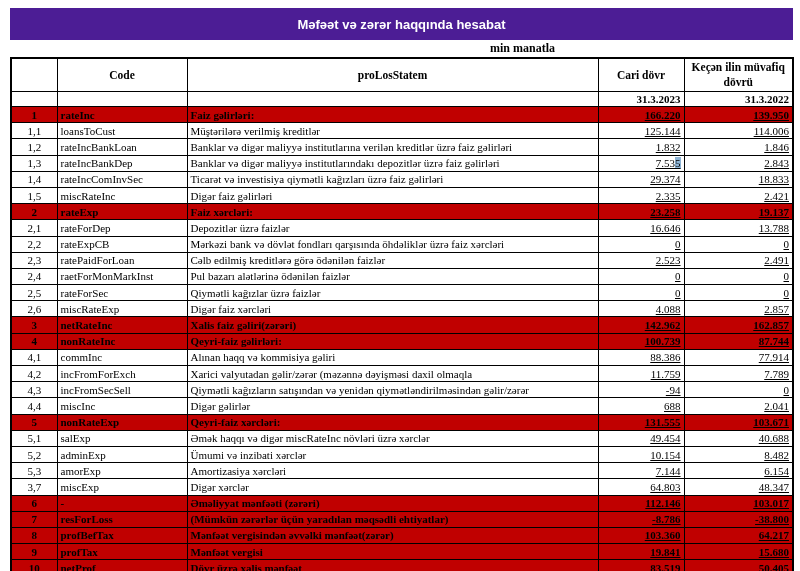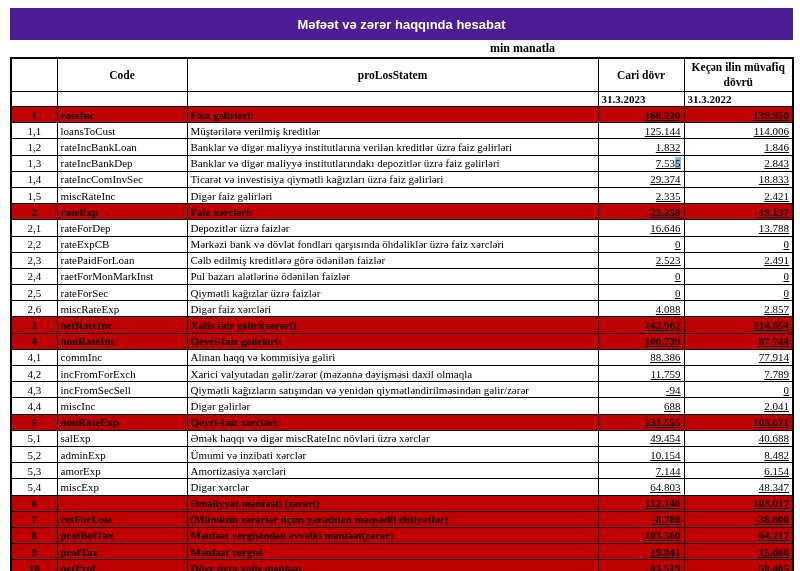--- a/index.html
+++ b/index.html
@@ -28,21 +28,21 @@
   table.report{border:2px solid #000;}
   table.report td, table.report th{
     border:1px solid #000;
     padding:0 3px;
     overflow:hidden;white-space:nowrap;
     height:15.2px;line-height:14px;
     font-weight:normal;
   }
   tr.hdr th{height:32px;line-height:15px;font-weight:bold;font-size:11.5px;
     text-align:center;vertical-align:middle;white-space:normal;}
-  tr.dates td{height:14px;font-weight:bold;text-align:left;}
+  tr.dates td{height:14px;font-weight:bold;text-align:right;}
   td.c-num{text-align:center;}
   td.c-code{text-align:left;}
   td.c-desc{text-align:left;}
   td.c-val{text-align:right;text-decoration:underline;}
   tr.section td{background:#c00000;font-weight:bold;}
   .sel{background:#8db4d6;}
 </style>
 </head>
 <body>
 
@@ -168,21 +168,21 @@
           <td class="c-code">miscRateExp</td>
           <td class="c-desc">Digər faiz xərcləri</td>
           <td class="c-val">4.088</td>
           <td class="c-val">2.857</td>
         </tr>
         <tr class="section">
           <td class="c-num">3</td>
           <td class="c-code">netRateInc</td>
           <td class="c-desc">Xalis faiz gəliri(zərəri)</td>
           <td class="c-val">142.962</td>
-          <td class="c-val">214.654</td>
+          <td class="c-val">162.857</td>
         </tr>
         <tr class="section">
           <td class="c-num">4</td>
           <td class="c-code">nonRateInc</td>
           <td class="c-desc">Qeyri-faiz gəlirləri:</td>
           <td class="c-val">100.739</td>
           <td class="c-val">87.744</td>
         </tr>
         <tr>
           <td class="c-num">4,1</td>
@@ -234,21 +234,21 @@
           <td class="c-val">8.482</td>
         </tr>
         <tr>
           <td class="c-num">5,3</td>
           <td class="c-code">amorExp</td>
           <td class="c-desc">Amortizasiya xərcləri</td>
           <td class="c-val">7.144</td>
           <td class="c-val">6.154</td>
         </tr>
         <tr>
-          <td class="c-num">5,4</td>
+          <td class="c-num">3,7</td>
           <td class="c-code">miscExp</td>
           <td class="c-desc">Digər xərclər</td>
           <td class="c-val">64.803</td>
           <td class="c-val">48.347</td>
         </tr>
         <tr class="section">
           <td class="c-num">6</td>
           <td class="c-code">-</td>
           <td class="c-desc">Əməliyyat mənfəəti (zərəri)</td>
           <td class="c-val">112.146</td>

